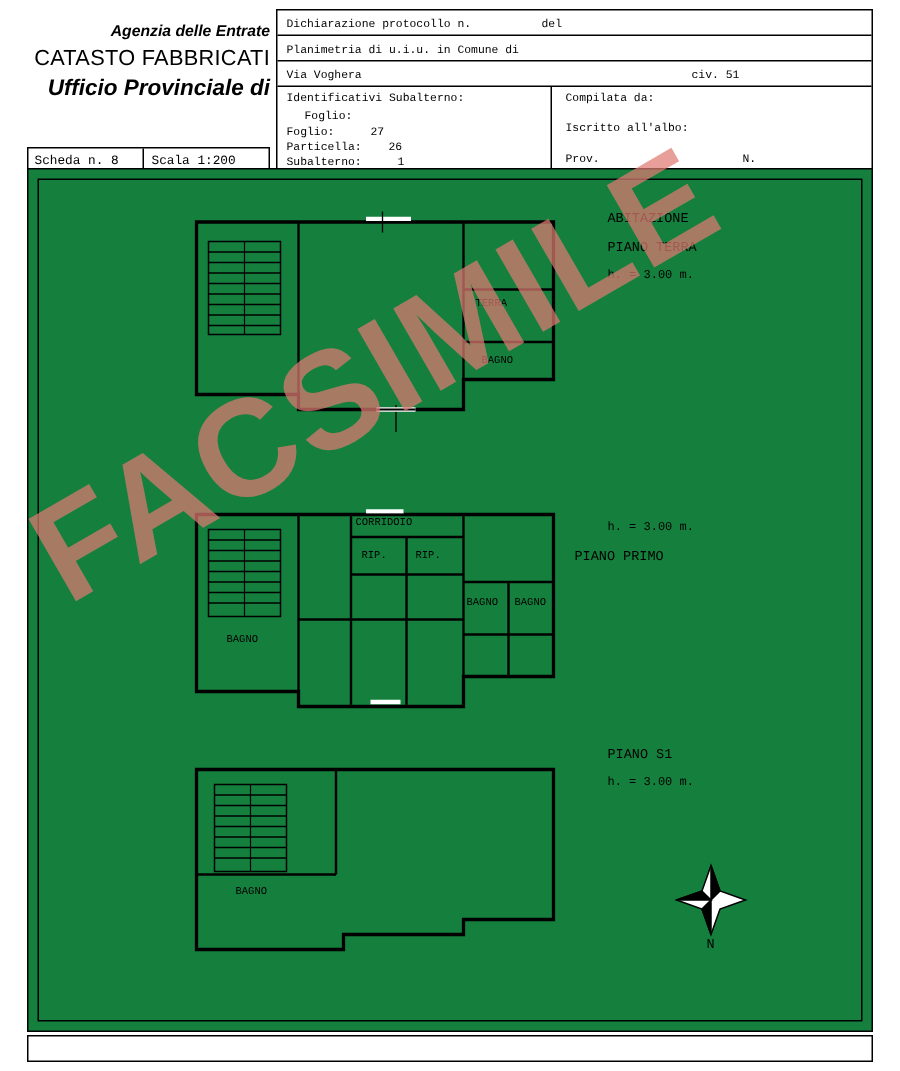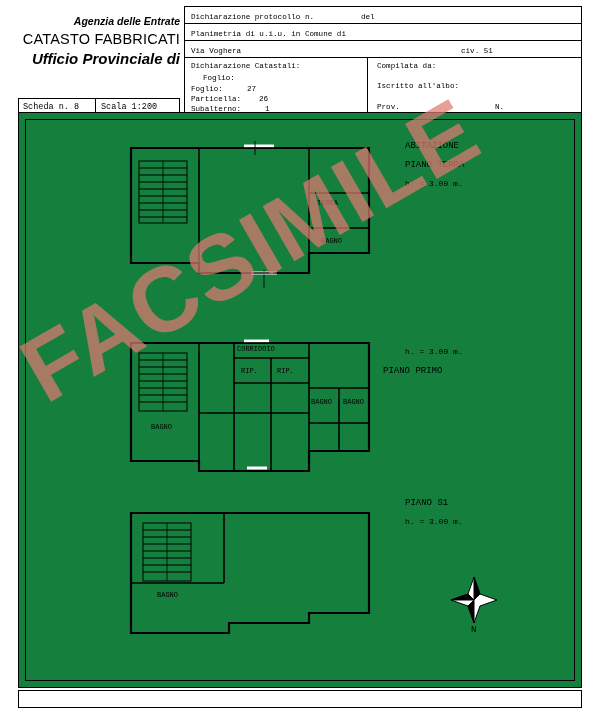--- a/index.html
+++ b/index.html
@@ -250,21 +250,21 @@
       </div>
 
       <div class="row hdr-r3">
         <span class="cell" style="left:6px; top:6px;">Via Voghera</span>
         <span class="cell" style="left:276px; top:6px;">civ. 51</span>
       </div>
 
       <div class="hdr-bottom">
         <div class="vdiv"></div>
 
-        <span class="cell" style="left:6px; top:4px;">Dichiarazione Catastali:</span>
+        <span class="cell" style="left:6px; top:4px;">Identificativi Subalterno:</span>
         <span class="cell" style="left:18px; top:16px;">Foglio:</span>
         <span class="cell" style="left:86px; top:16px;"></span>
         <span class="cell" style="left:6px; top:27px;">Foglio:</span>
         <span class="cell" style="left:62px; top:27px;">27</span>
         <span class="cell" style="left:6px; top:37px;">Particella:</span>
         <span class="cell" style="left:74px; top:37px;">26</span>
         <span class="cell" style="left:6px; top:47px;">Subalterno:</span>
         <span class="cell" style="left:80px; top:47px;">1</span>
 
         <span class="cell" style="left:192px; top:4px;">Compilata da:</span>

